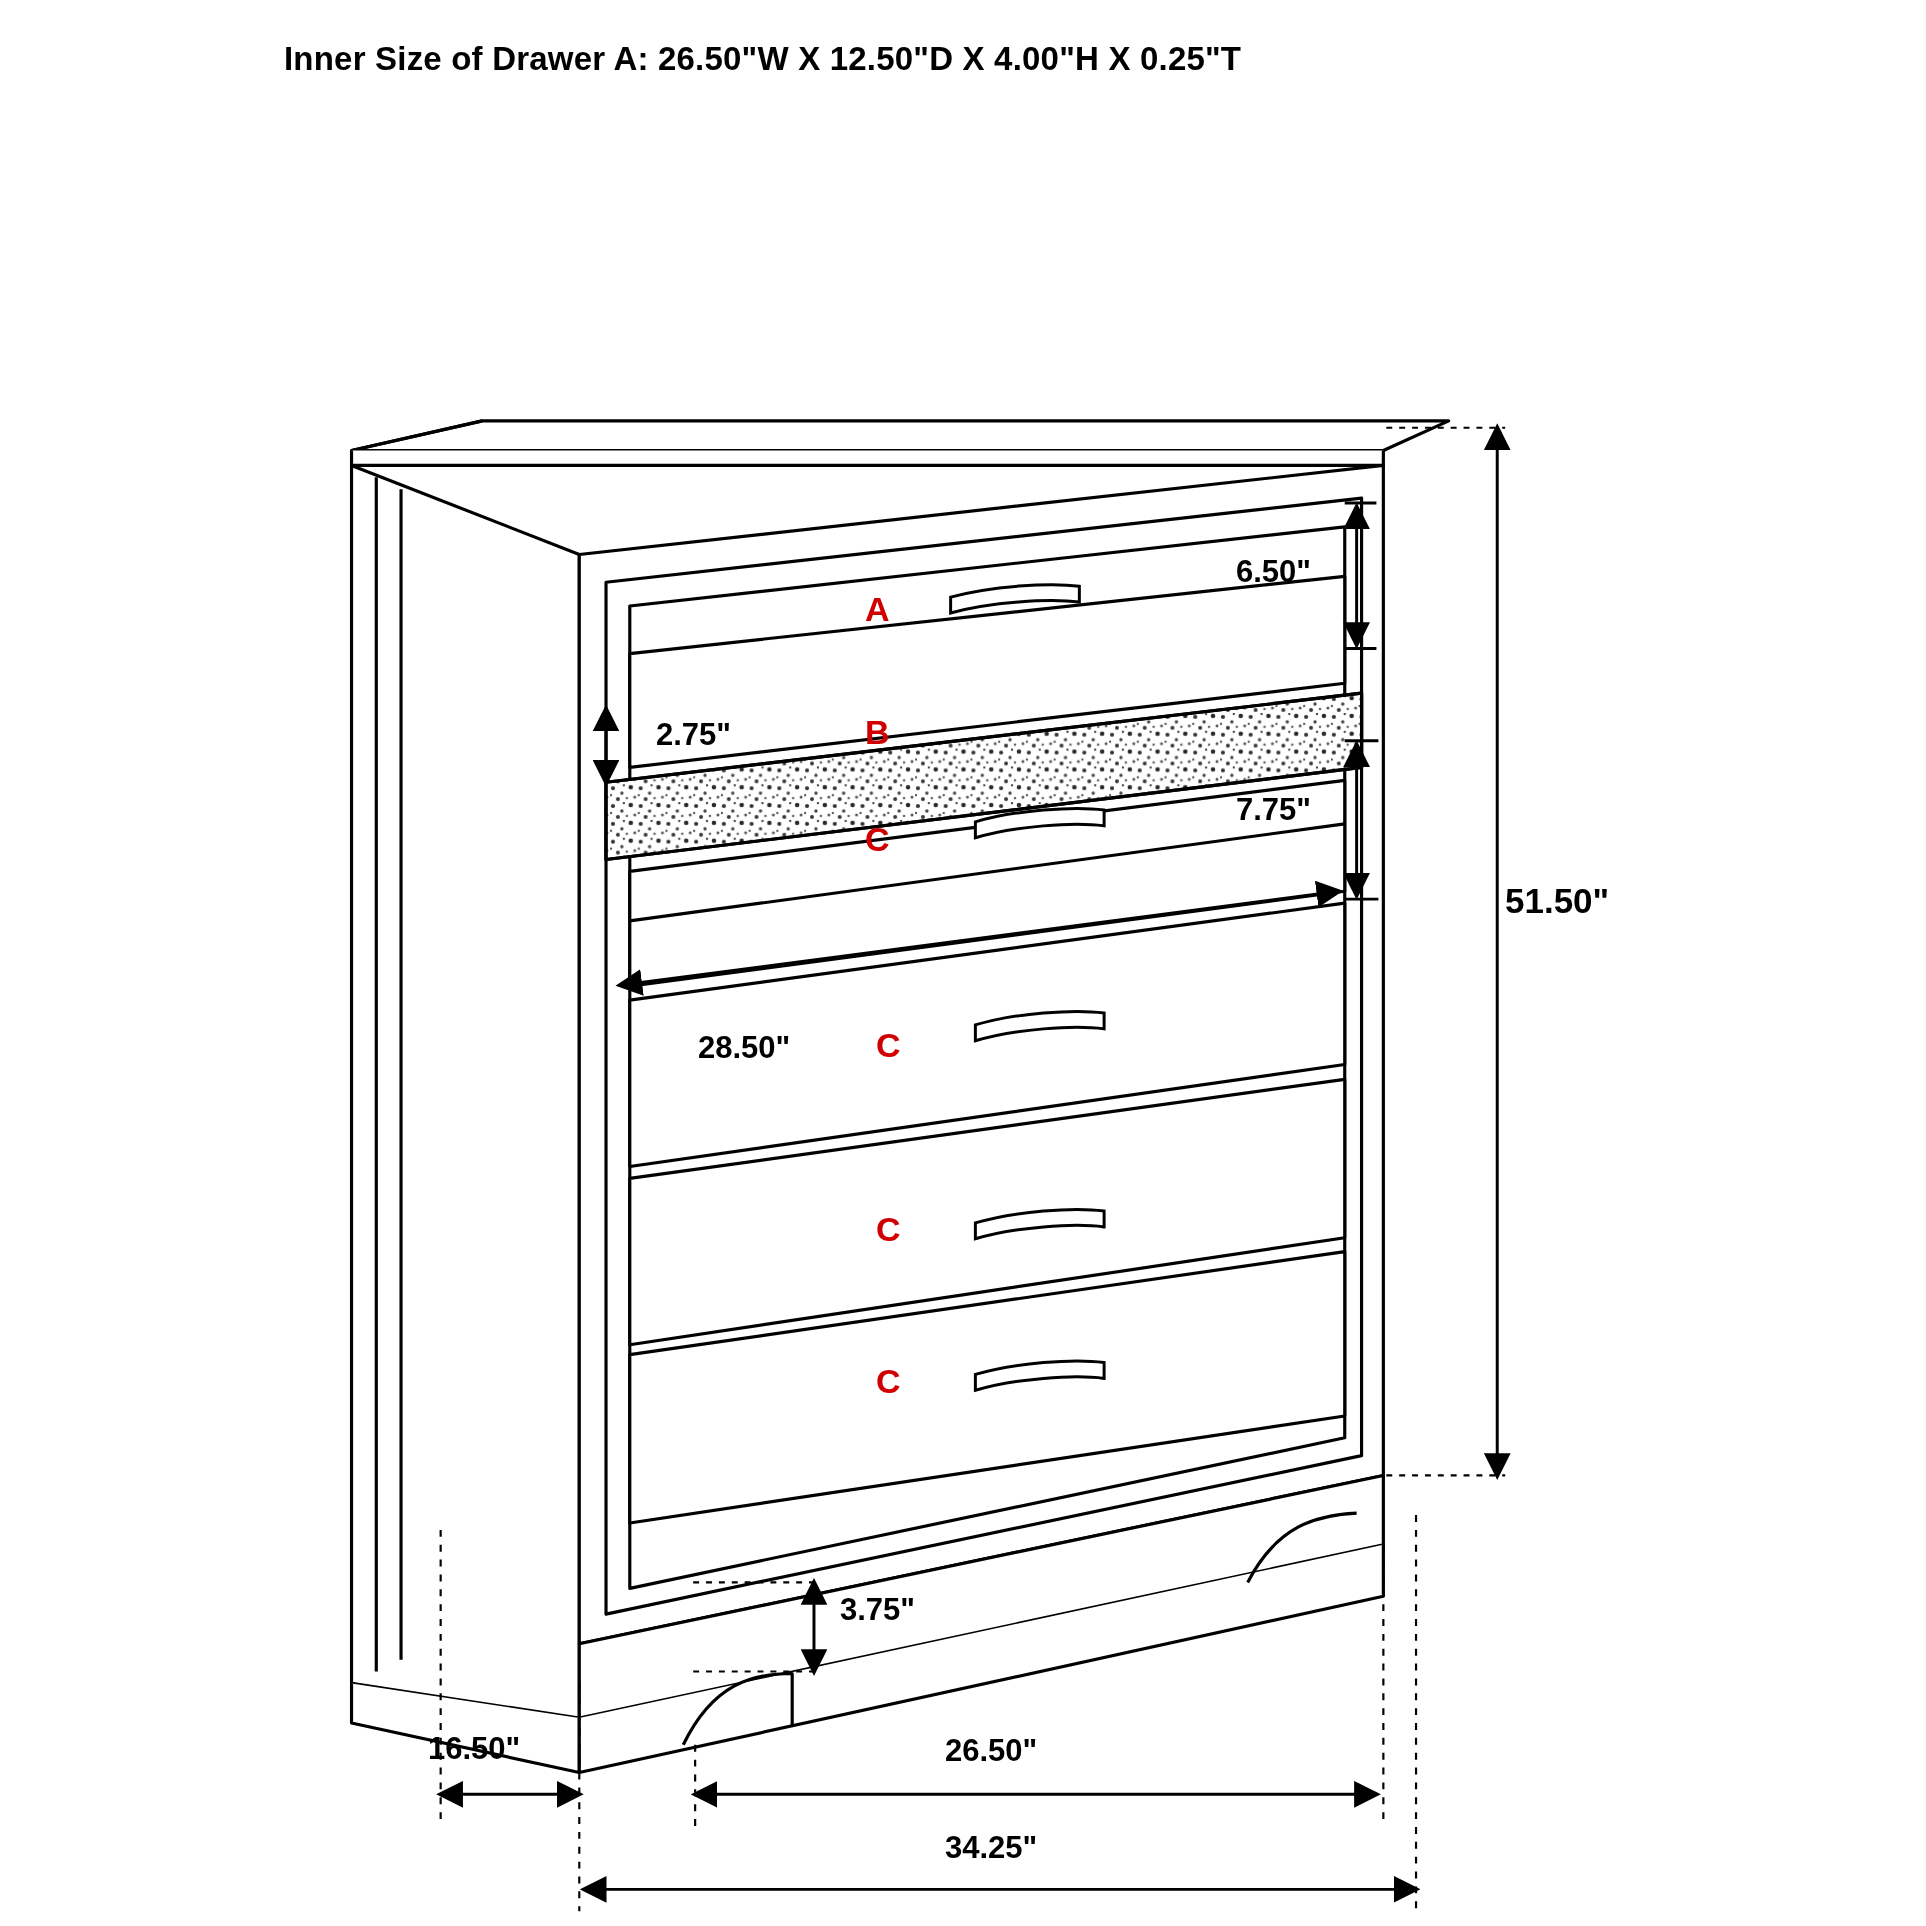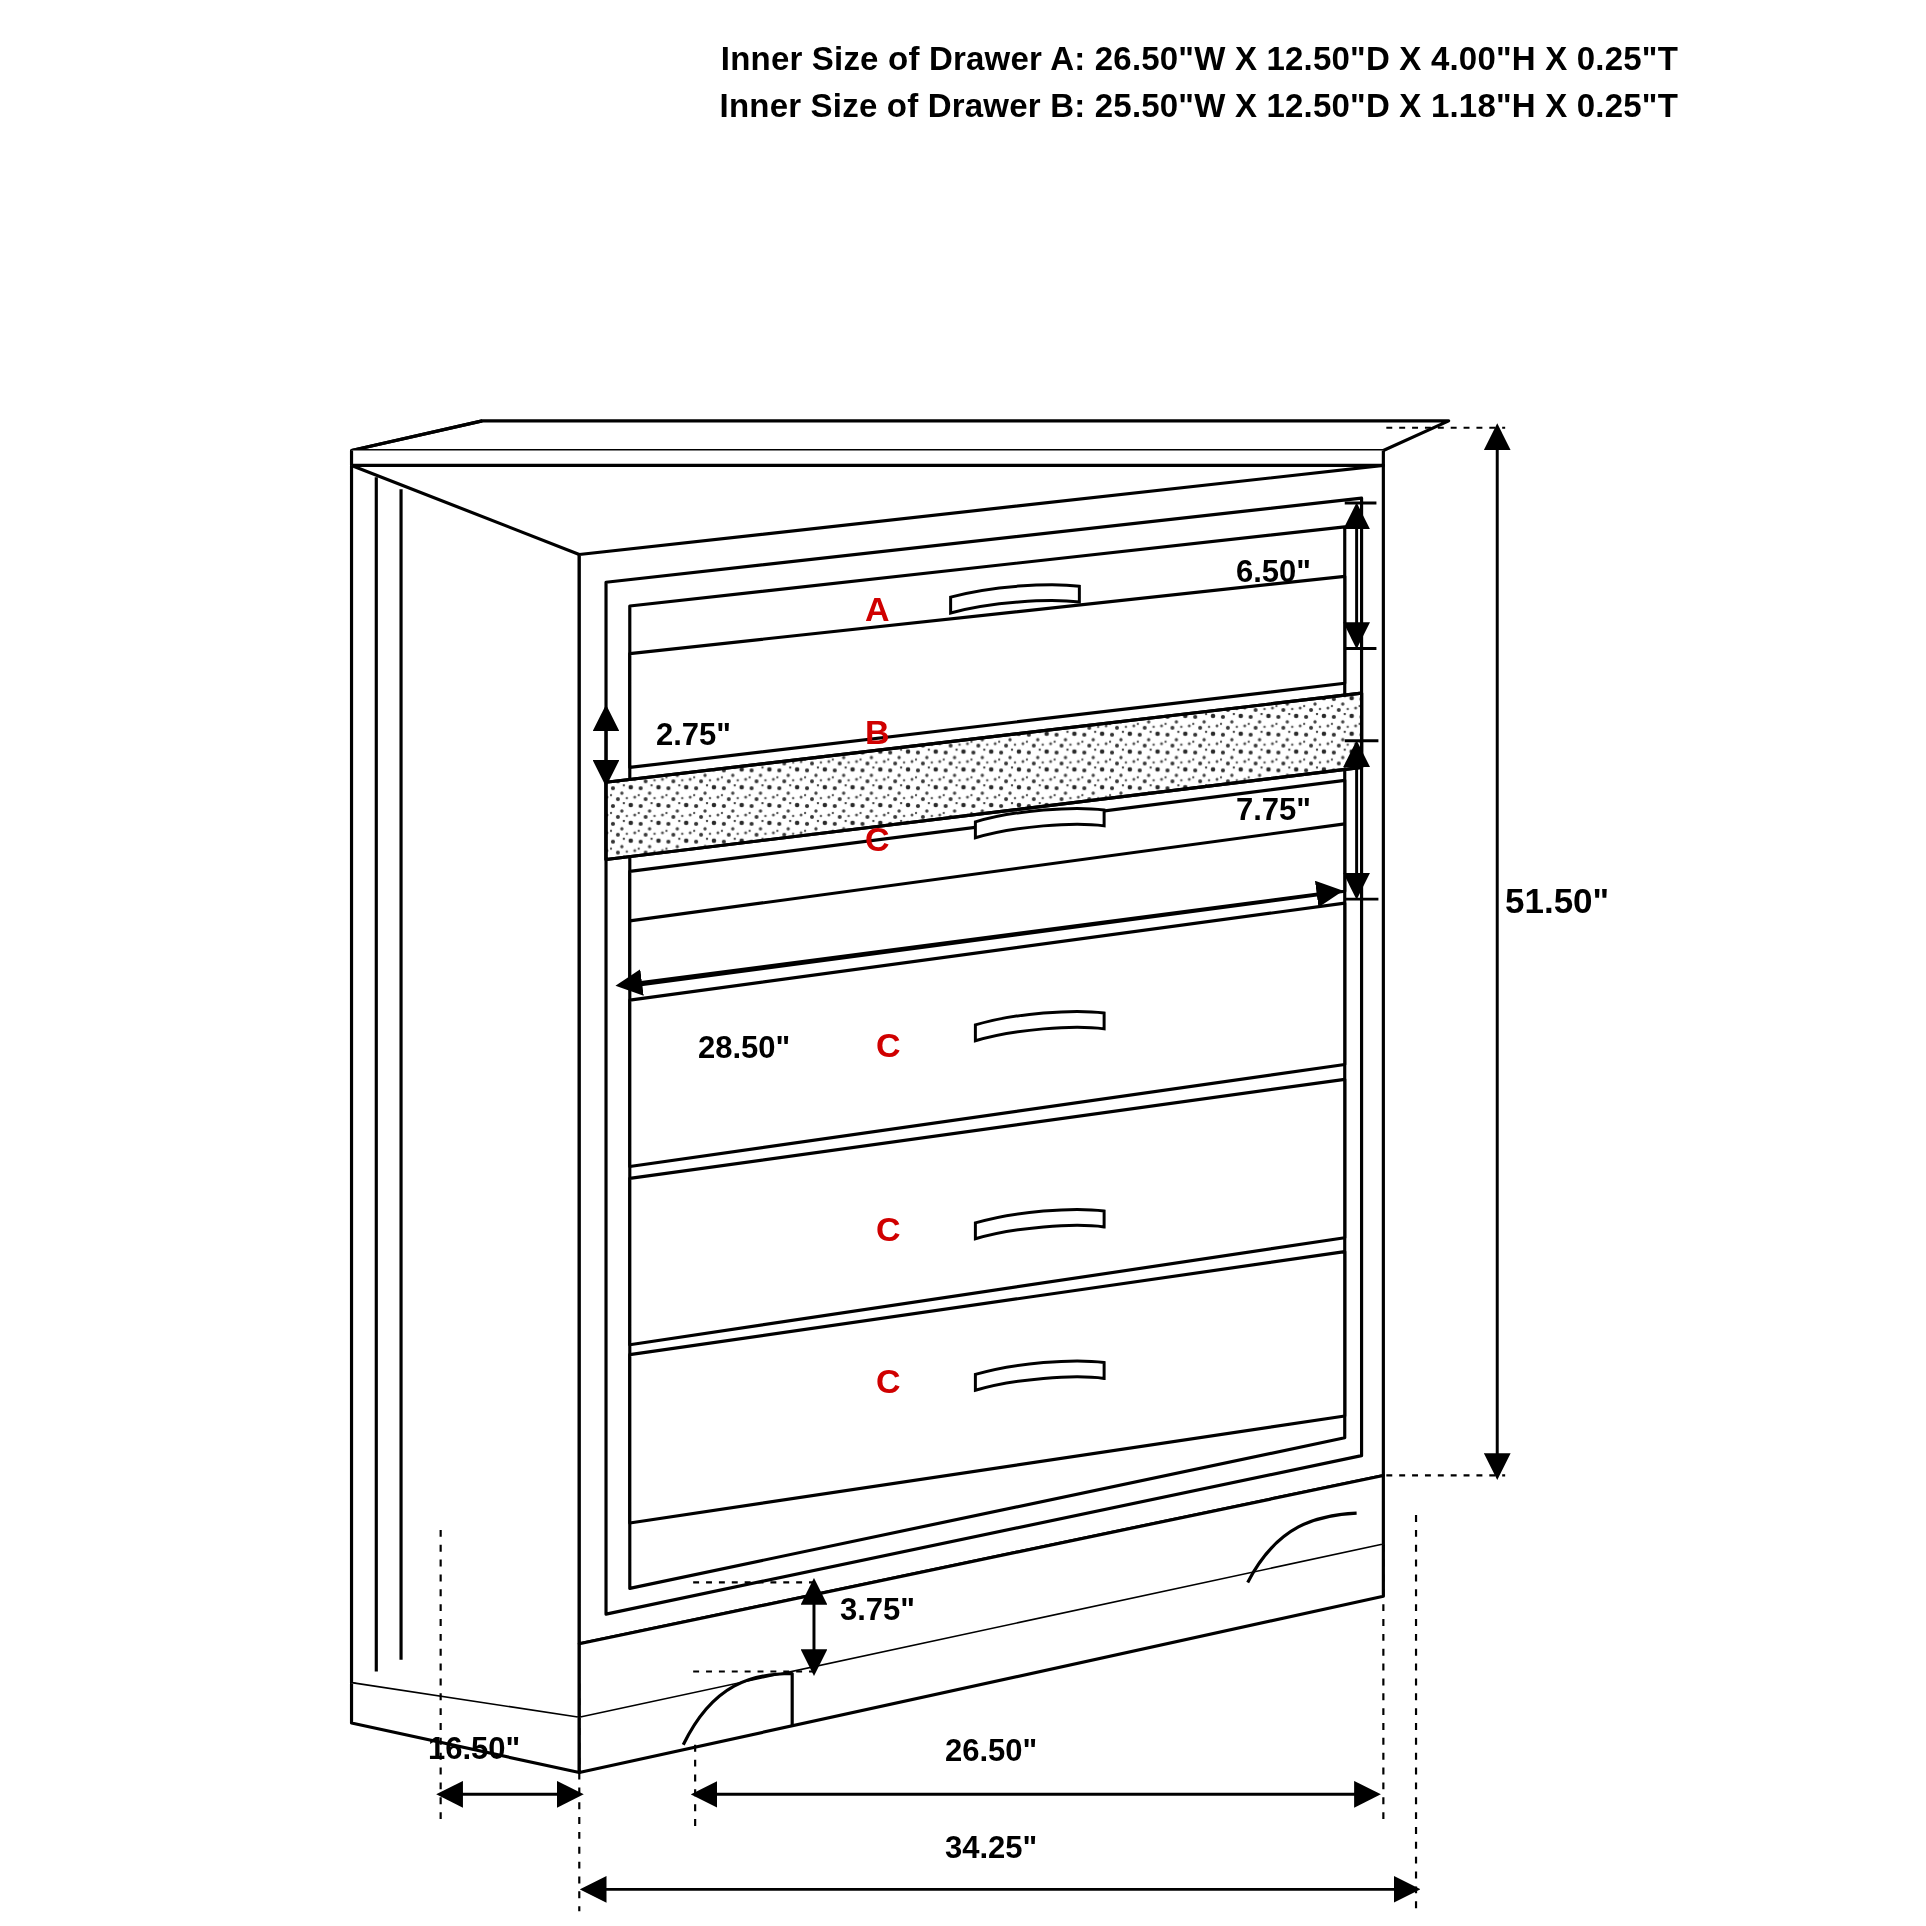--- a/index.html
+++ b/index.html
@@ -15,24 +15,23 @@
     overflow: hidden;
   }
   #stage {
     position: absolute;
     left: 0; top: 0;
     width: 1927px;
     height: 1927px;
   }
   .spec-block {
     position: absolute;
-    left: 292px;
+    left: 284px;
     top: 36px;
     width: 1386px;
-    text-align: right;
   }
   .spec-line {
     font-size: 33px;
     font-weight: bold;
     color: #000;
     line-height: 1.42;
     white-space: nowrap;
     letter-spacing: 0.2px;
   }
   svg#drawing {
@@ -53,21 +52,20 @@
     font-size: 34px;
   }
 </style>
 </head>
 <body>
 
 <div id="stage">
 
   <div class="spec-block">
     <div class="spec-line">Inner Size of Drawer A: 26.50"W X 12.50"D X 4.00"H X 0.25"T</div>
-    <div class="spec-line">Inner Size of Drawer B: 25.50"W X 12.50"D X 1.18"H X 0.25"T</div>
   </div>
 
   <svg id="drawing" viewBox="0 0 1946 1946">
     <defs>
       <pattern id="speckle" width="28" height="18" patternUnits="userSpaceOnUse">
         <rect width="28" height="18" fill="#ffffff"></rect>
         <circle cx="3" cy="4" r="2.1" fill="#333"></circle>
         <circle cx="12" cy="9" r="1.7" fill="#444"></circle>
         <circle cx="21" cy="3" r="2.3" fill="#2a2a2a"></circle>
         <circle cx="25" cy="13" r="1.5" fill="#555"></circle>

